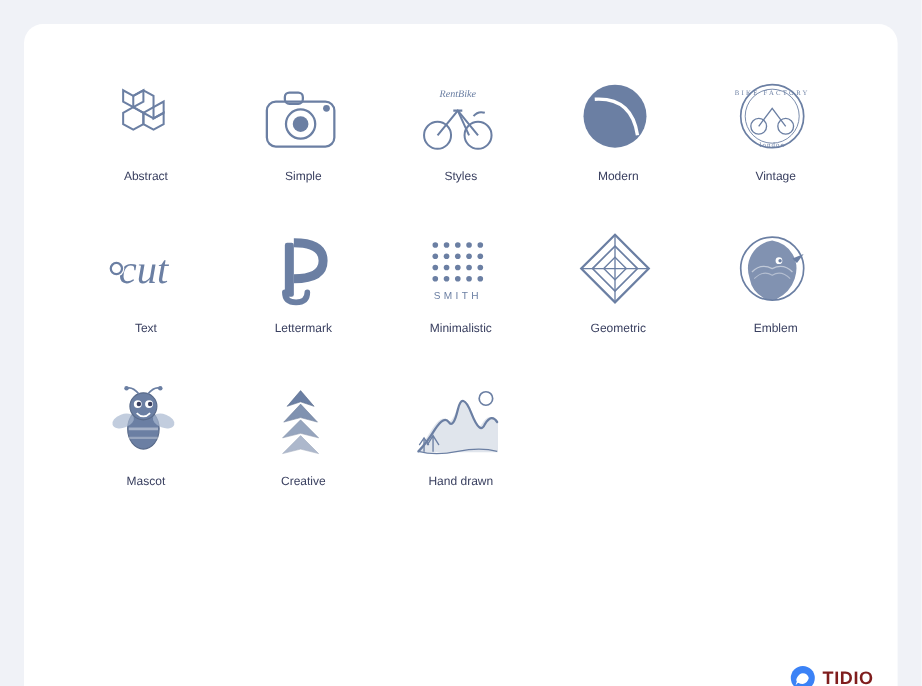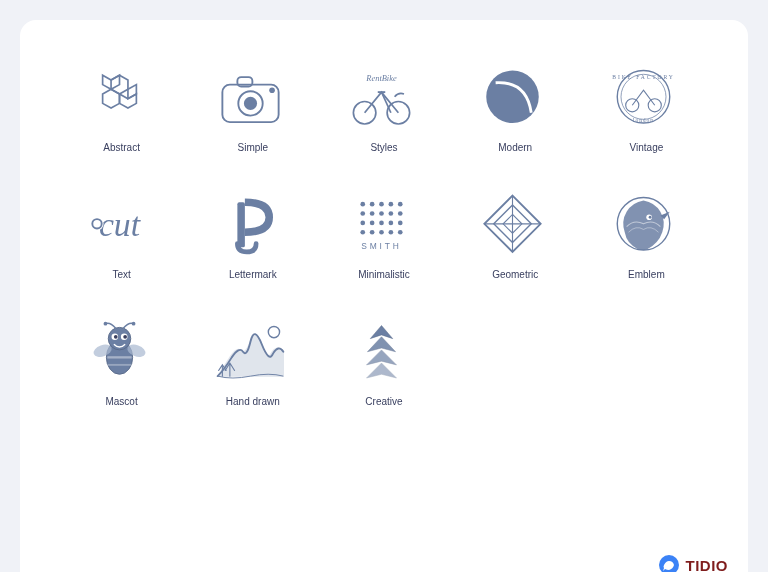--- a/index.html
+++ b/index.html
@@ -286,46 +286,46 @@
           <path d="M34 28 Q40 34 46 28" stroke="white" stroke-width="1.5" fill="none"></path>
         </svg>
       </div>
       <span class="style-label">Mascot</span>
     </div>
 
     <div class="style-item">
       <div class="icon-area">
         <svg viewBox="0 0 80 70" fill="none" xmlns="http://www.w3.org/2000/svg">
 
-          <path d="M5 62 Q10 55 18 42 Q26 30 30 35 Q34 40 40 25 Q46 10 52 28 Q58 46 62 38 Q68 28 75 35 L75 62 Z" fill="#6b7fa3" opacity="0.2" stroke="#6b7fa3" stroke-width="1.5"></path>
-          <path d="M5 62 Q12 55 20 42 Q28 30 32 36 Q36 42 40 25 Q44 8 52 28 Q60 48 64 38 Q70 28 75 36" stroke="#6b7fa3" stroke-width="2" fill="none" stroke-linecap="round"></path>
-
-          <path d="M10 62 L10 52 M6 56 L10 50 L14 56" stroke="#6b7fa3" stroke-width="1.2" fill="none" stroke-linecap="round"></path>
-          <path d="M18 62 L18 50 M13 56 L18 48 L23 56" stroke="#6b7fa3" stroke-width="1.2" fill="none" stroke-linecap="round"></path>
-
-          <circle cx="65" cy="15" r="6" stroke="#6b7fa3" stroke-width="1.5" fill="none"></circle>
-
-          <path d="M5 62 Q20 66 40 62 Q60 58 75 62" stroke="#6b7fa3" stroke-width="1" fill="none"></path>
-        </svg>
-      </div>
-      <span class="style-label">Hand drawn</span>
-    </div>
-
-    <div class="style-item">
-      <div class="icon-area">
-        <svg viewBox="0 0 80 70" fill="none" xmlns="http://www.w3.org/2000/svg">
-
           <polygon points="40,8 52,22 40,18 28,22" fill="#6b7fa3" stroke="#5a6b8a" stroke-width="0.5"></polygon>
 
           <polygon points="40,20 55,36 40,32 25,36" fill="#6b7fa3" stroke="#5a6b8a" stroke-width="0.5" opacity="0.85"></polygon>
           <polygon points="40,34 56,50 40,46 24,50" fill="#6b7fa3" stroke="#5a6b8a" stroke-width="0.5" opacity="0.7"></polygon>
           <polygon points="40,48 56,64 40,60 24,64" fill="#6b7fa3" stroke="#5a6b8a" stroke-width="0.5" opacity="0.55"></polygon>
         </svg>
       </div>
       <span class="style-label">Creative</span>
+    </div>
+
+    <div class="style-item">
+      <div class="icon-area">
+        <svg viewBox="0 0 80 70" fill="none" xmlns="http://www.w3.org/2000/svg">
+
+          <path d="M5 62 Q10 55 18 42 Q26 30 30 35 Q34 40 40 25 Q46 10 52 28 Q58 46 62 38 Q68 28 75 35 L75 62 Z" fill="#6b7fa3" opacity="0.2" stroke="#6b7fa3" stroke-width="1.5"></path>
+          <path d="M5 62 Q12 55 20 42 Q28 30 32 36 Q36 42 40 25 Q44 8 52 28 Q60 48 64 38 Q70 28 75 36" stroke="#6b7fa3" stroke-width="2" fill="none" stroke-linecap="round"></path>
+
+          <path d="M10 62 L10 52 M6 56 L10 50 L14 56" stroke="#6b7fa3" stroke-width="1.2" fill="none" stroke-linecap="round"></path>
+          <path d="M18 62 L18 50 M13 56 L18 48 L23 56" stroke="#6b7fa3" stroke-width="1.2" fill="none" stroke-linecap="round"></path>
+
+          <circle cx="65" cy="15" r="6" stroke="#6b7fa3" stroke-width="1.5" fill="none"></circle>
+
+          <path d="M5 62 Q20 66 40 62 Q60 58 75 62" stroke="#6b7fa3" stroke-width="1" fill="none"></path>
+        </svg>
+      </div>
+      <span class="style-label">Hand drawn</span>
     </div>
 
   </div>
 
   <div class="tidio-badge">
     <svg class="tidio-icon" viewBox="0 0 22 22" xmlns="http://www.w3.org/2000/svg">
       <circle cx="11" cy="11" r="10" fill="#3b82f6"></circle>
       <path d="M6 11 Q8 7 11 7 Q15 7 16 11 Q15 15 11 16 Q9 16 7 15 L5 17 L6 14 Q5 13 6 11 Z" fill="white"></path>
     </svg>
     <span class="tidio-label">TIDIO</span>

